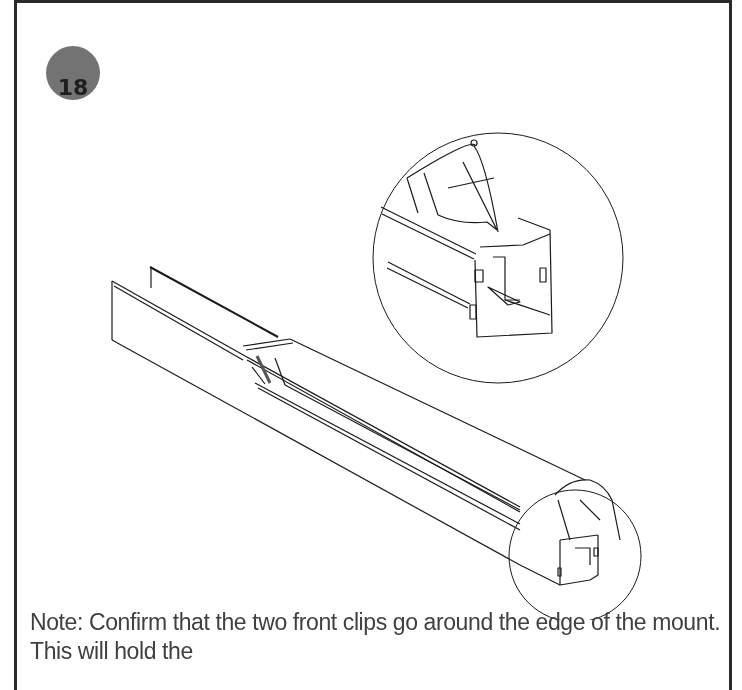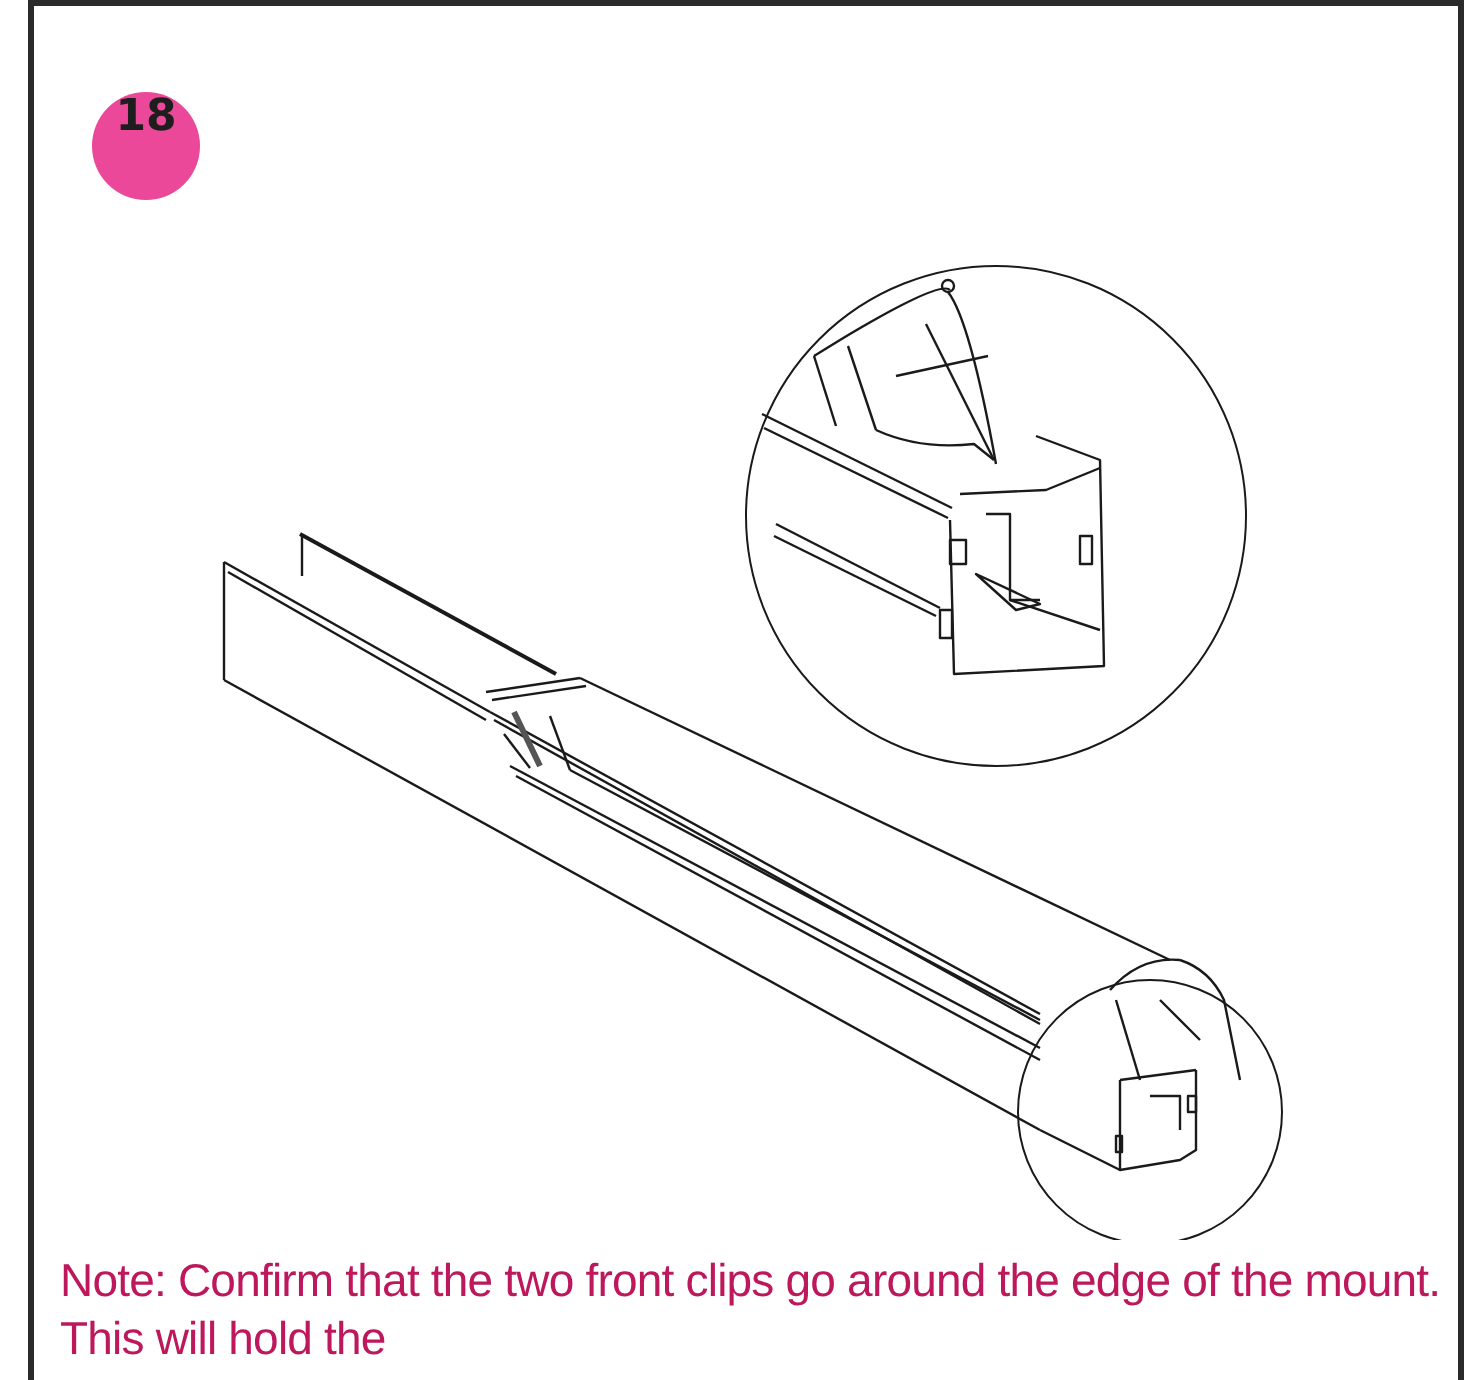--- a/index.html
+++ b/index.html
@@ -3,27 +3,27 @@
 <meta charset="utf-8">
 <style>
   html, body { margin: 0; padding: 0; background: #ffffff; }
   body { width: 742px; height: 690px; position: relative; overflow: hidden; font-family: "Liberation Sans", sans-serif; }
   .frame {
     position: absolute; left: 14px; top: 0px; width: 718px; height: 700px;
     border: 3px solid #2b2b2b; border-bottom: none; box-sizing: border-box; background: #fff;
   }
   .step-badge {
     position: absolute; left: 46px; top: 46px; width: 54px; height: 54px; border-radius: 50%;
-    background: #ec4899; display: flex; align-items: flex-start; justify-content: center;
+    background: #737373; display: flex; align-items: flex-end; justify-content: center;
     font-family: "DejaVu Sans", sans-serif; font-weight: bold; font-size: 22px; color: #1e1e1e;
   }
   .illustration { position: absolute; left: 0; top: 0; width: 742px; height: 620px; }
   .note {
-    position: absolute; left: 30px; top: 626px; width: 700px;
-    font-family: "Liberation Sans", sans-serif; font-size: 23px; line-height: 29px; color: #be185d;
+    position: absolute; left: 30px; top: 608px; width: 700px;
+    font-family: "Liberation Sans", sans-serif; font-size: 23px; line-height: 29px; color: #404040;
     letter-spacing: -0.4px;
   }
 </style>
 </head>
 <body>
 
 <div class="frame"></div>
 
 <div class="step-badge">
   <span>18</span>

